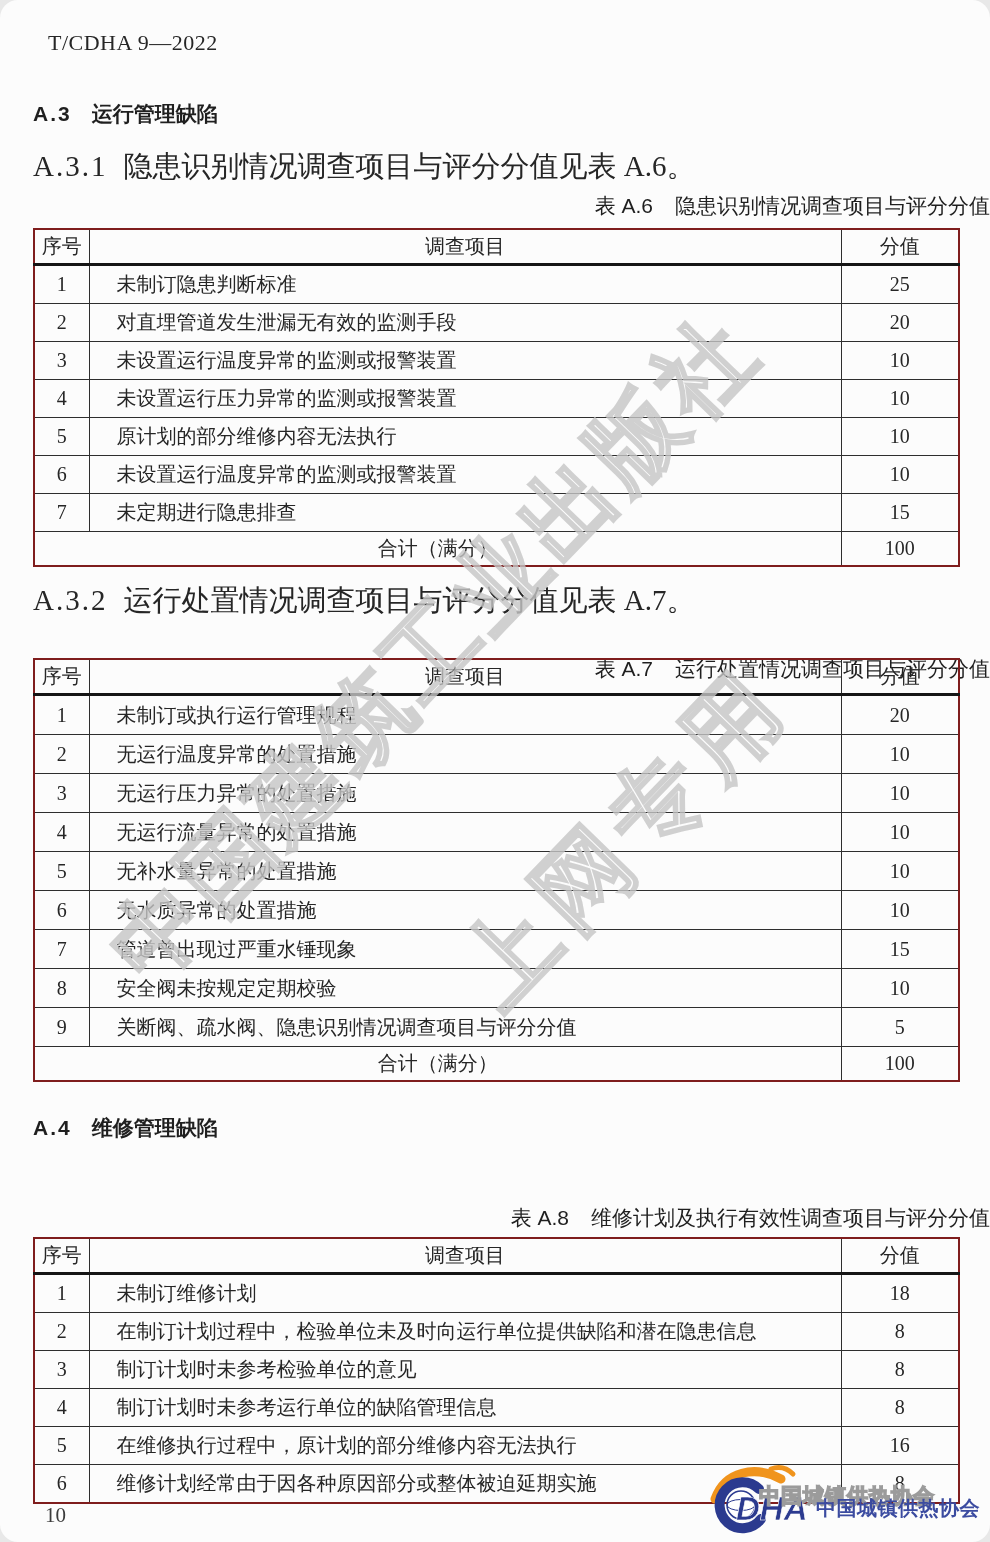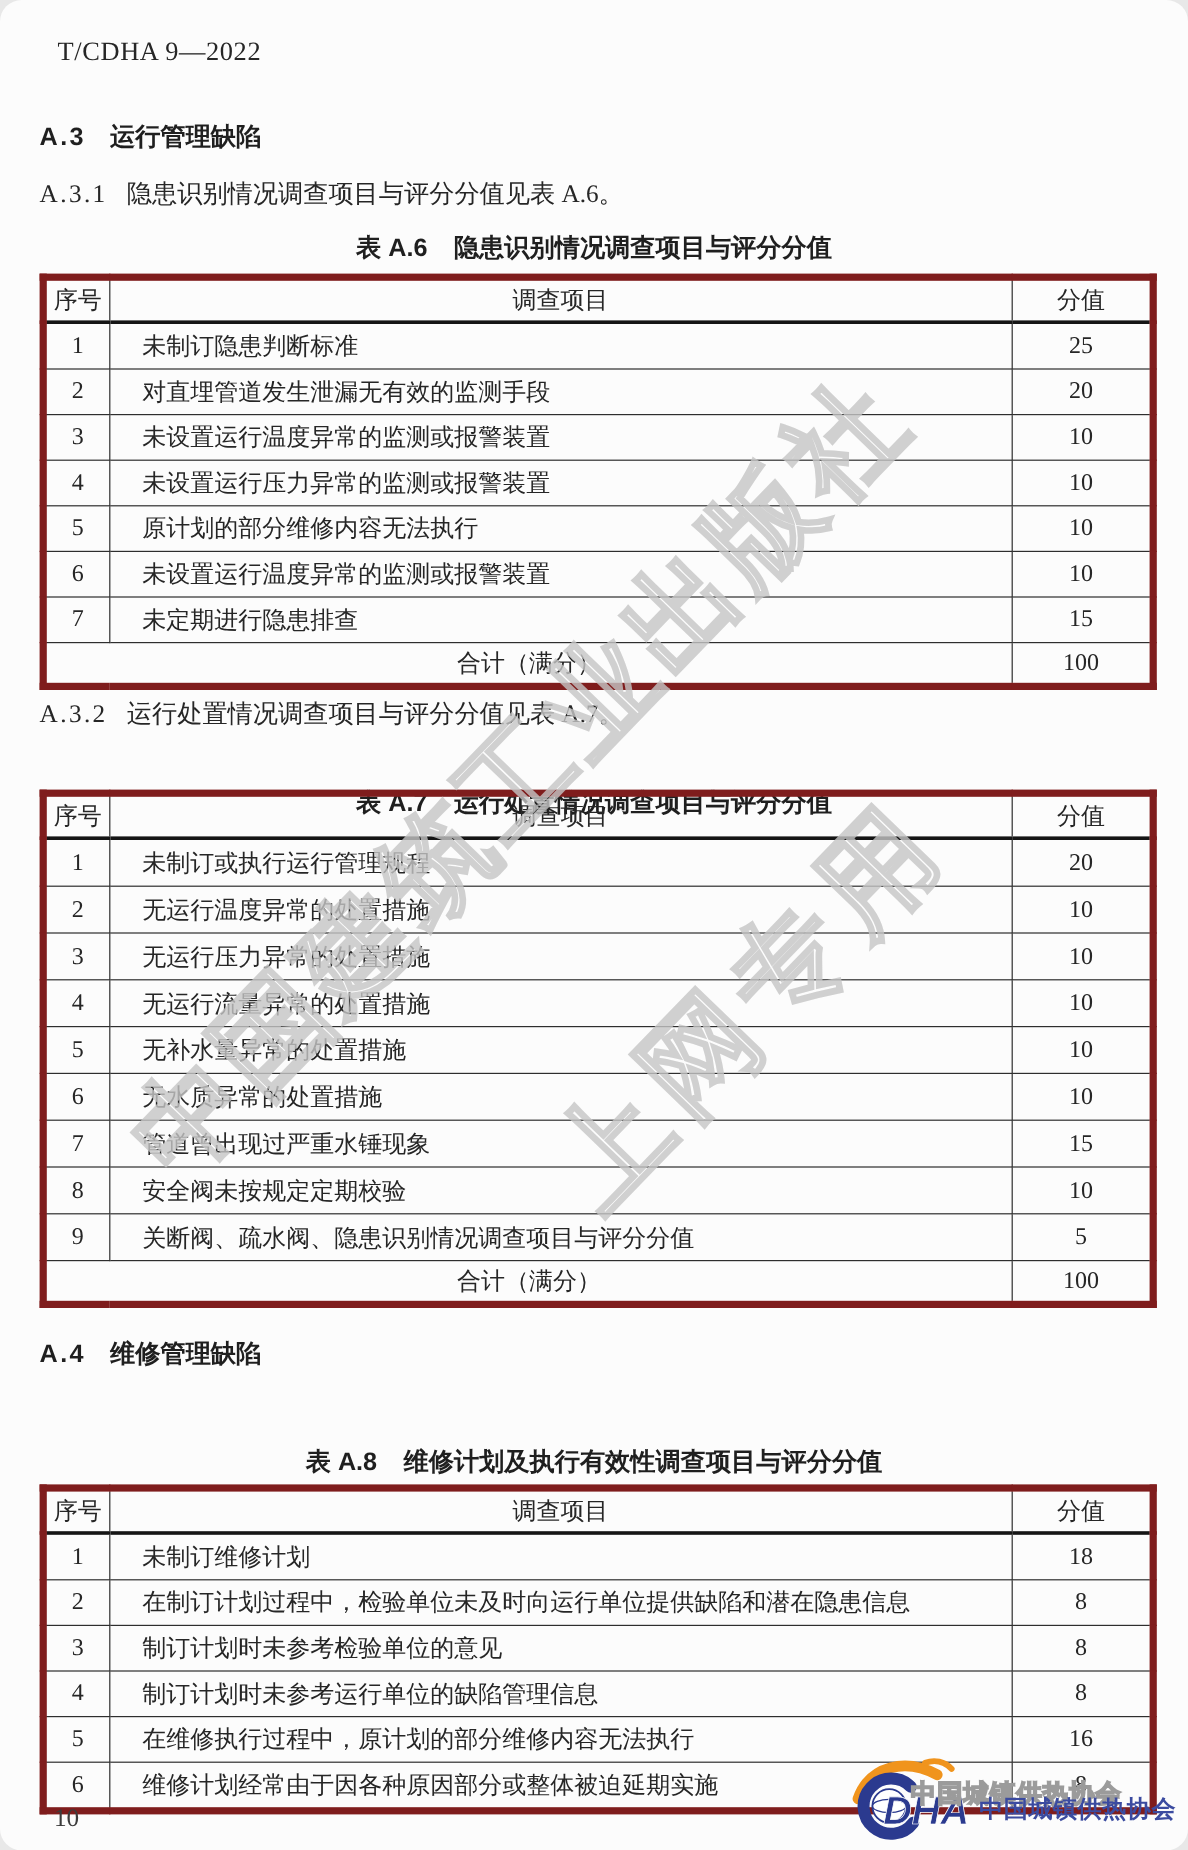--- a/index.html
+++ b/index.html
@@ -7,35 +7,35 @@
     position:relative; width:990px; height:1542px; margin:0 auto;
     background:#fcfcfc; overflow:hidden;
     font-family:"Liberation Serif", serif; color:#262626;border-radius:18px;
   }
   .abs { position:absolute; }
 
   
   .doc-code { left:48px; top:30px; font-size:22px; letter-spacing:.5px; }
   .sec-head { font-family:"Liberation Sans", sans-serif; font-weight:bold; font-size:21px; color:#1f1f1f;text-align:center; }
   .sec-head .num { margin-right:20px; letter-spacing:2px; }
-  .para { font-size:21px;text-align:center; }
+  .para { font-size:29px;text-align:center; }
   .para .num { margin-right:16px; letter-spacing:2px; }
   .tbl-caption {
-    left:0; width:990px; text-align:center;
-    font-family:"Liberation Sans", sans-serif; font-weight:bold; font-size:21px; color:#1f1f1f;
+    left:0; width:990px; text-align:right;
+    font-family:"Liberation Sans", sans-serif; font-weight:normal; font-size:21px; color:#1f1f1f;
   }
   .tbl-caption .pre { margin-right:22px; }
 
   
   table.doc-table {
     position:absolute; left:33px; width:925px;
     border-collapse:collapse; table-layout:fixed;
     font-size:20px; color:#262626;
   }
-  table.doc-table { border:6px solid #7f1d1d; }
+  table.doc-table { border:2px solid #7f1d1d; }
   table.doc-table th, table.doc-table td {
     border:1px solid #2e2e2e; font-weight:normal; padding:0;
     overflow:hidden; white-space:nowrap;
   }
   table.doc-table thead th { height:33px; border-bottom:3px solid #151515; text-align:center; }
   table.doc-table td.c0 { text-align:center; }
   table.doc-table td.c1 { text-align:left; padding-left:27px; }
   table.doc-table td.c2 { text-align:center; }
   table.doc-table tfoot td { height:33px; text-align:center; }
   #table-a6 { top:228px; }  #table-a6 tbody td { height:37px; }

